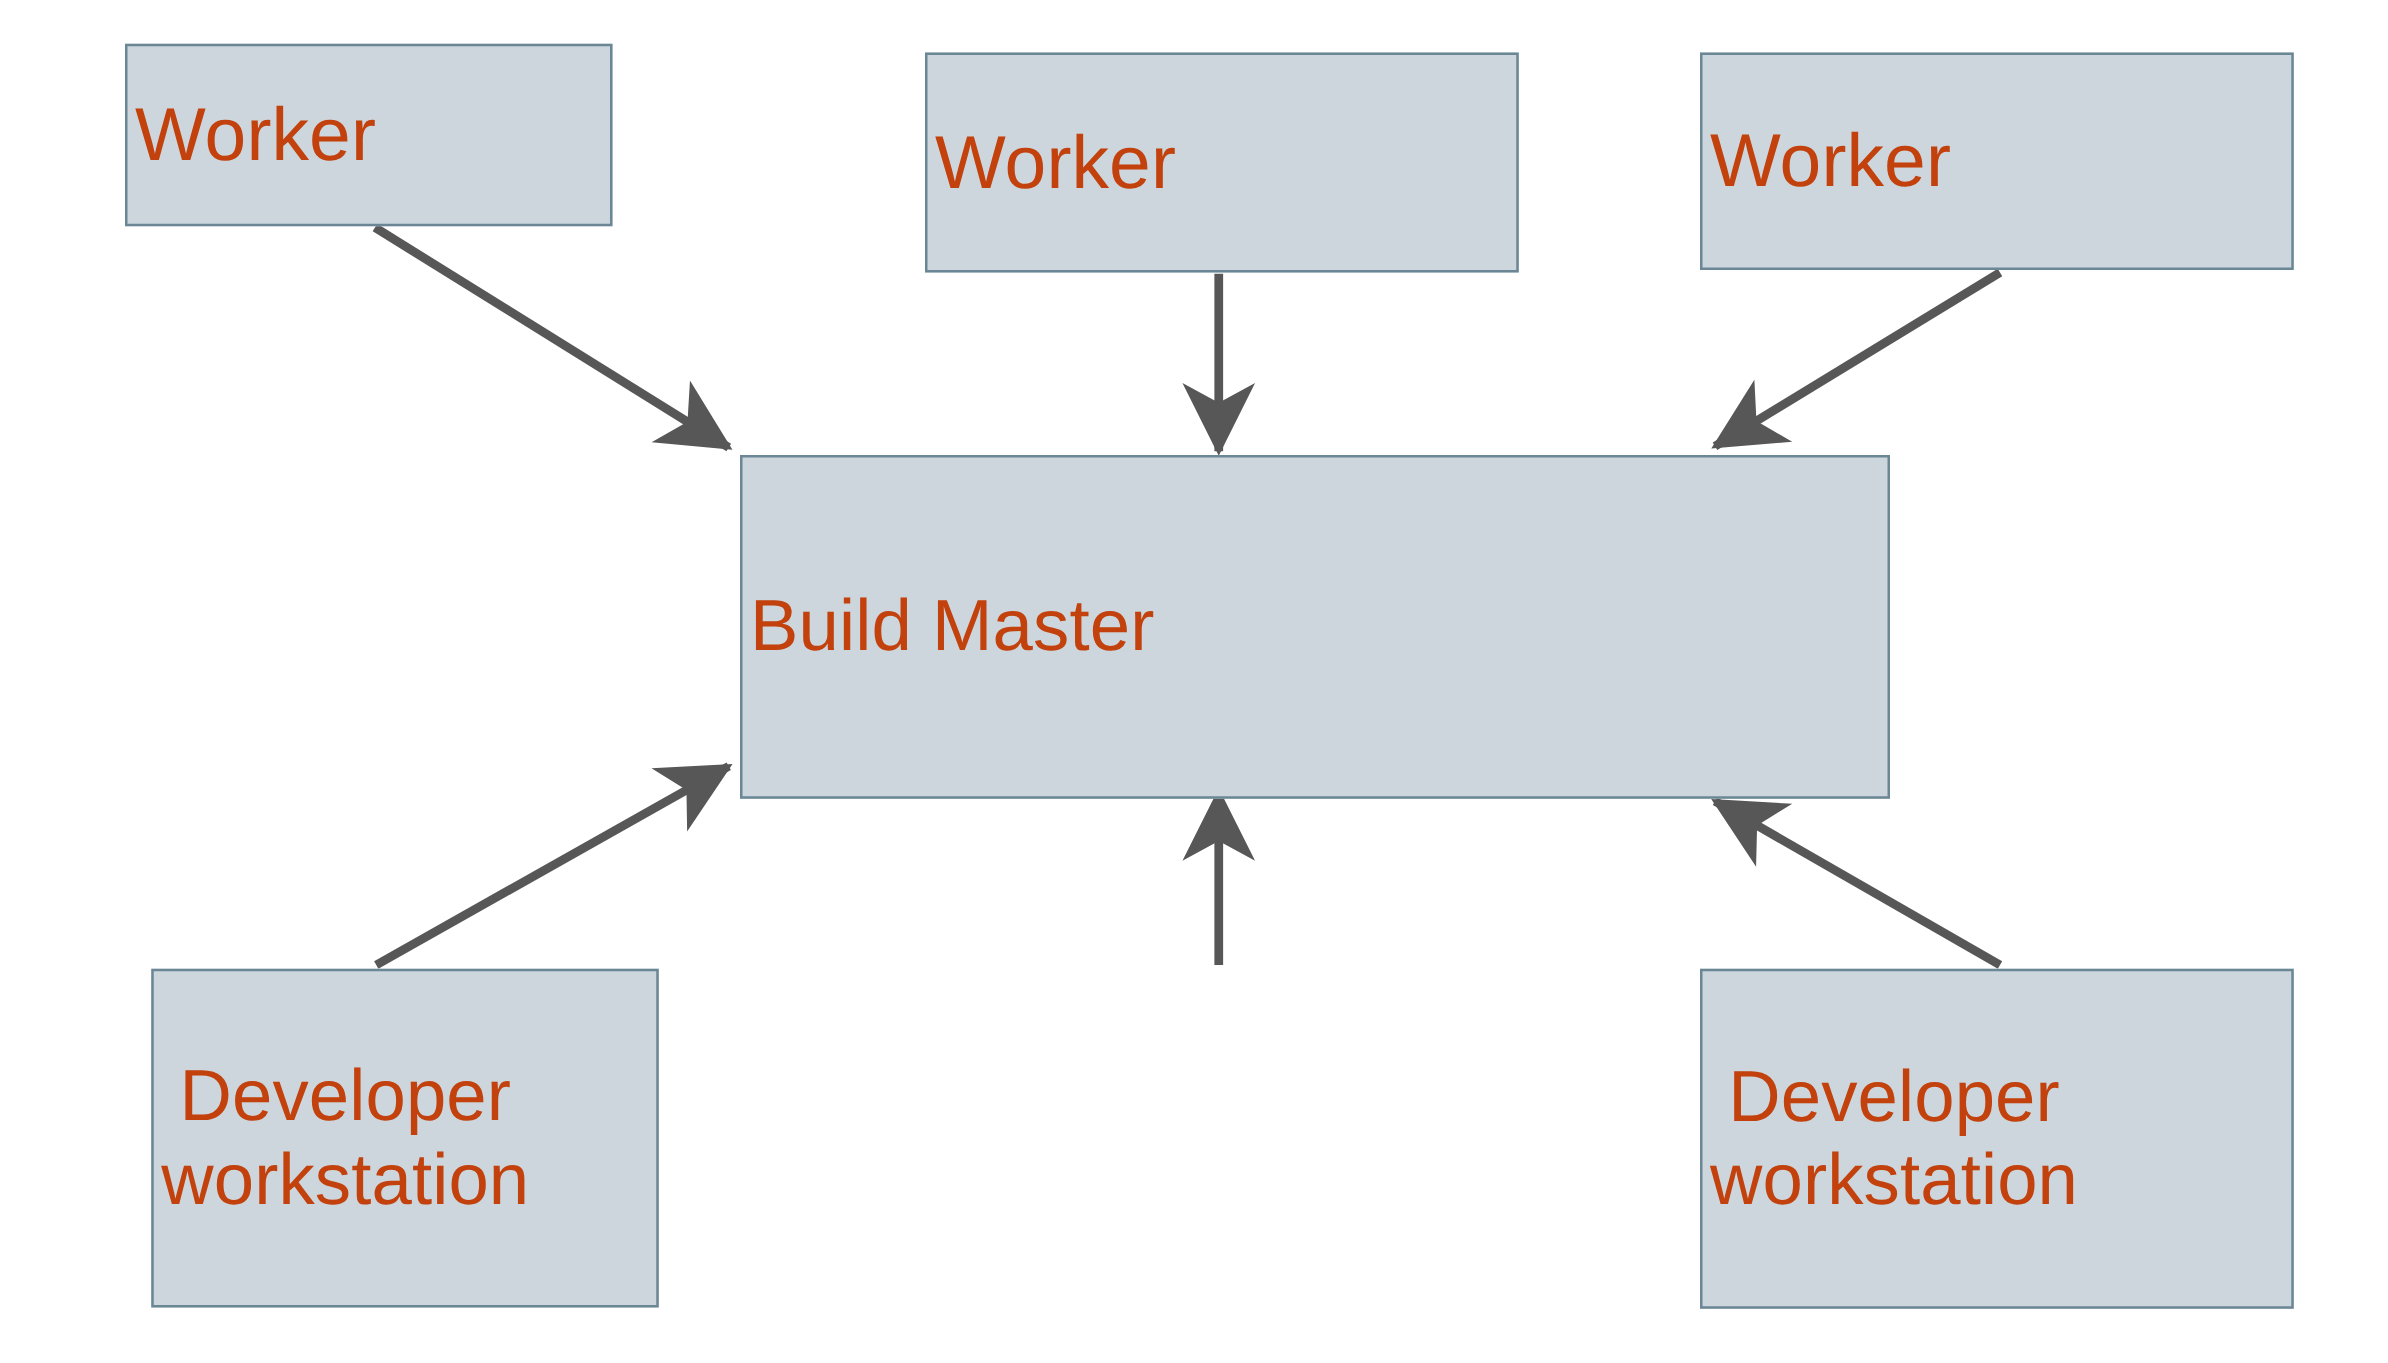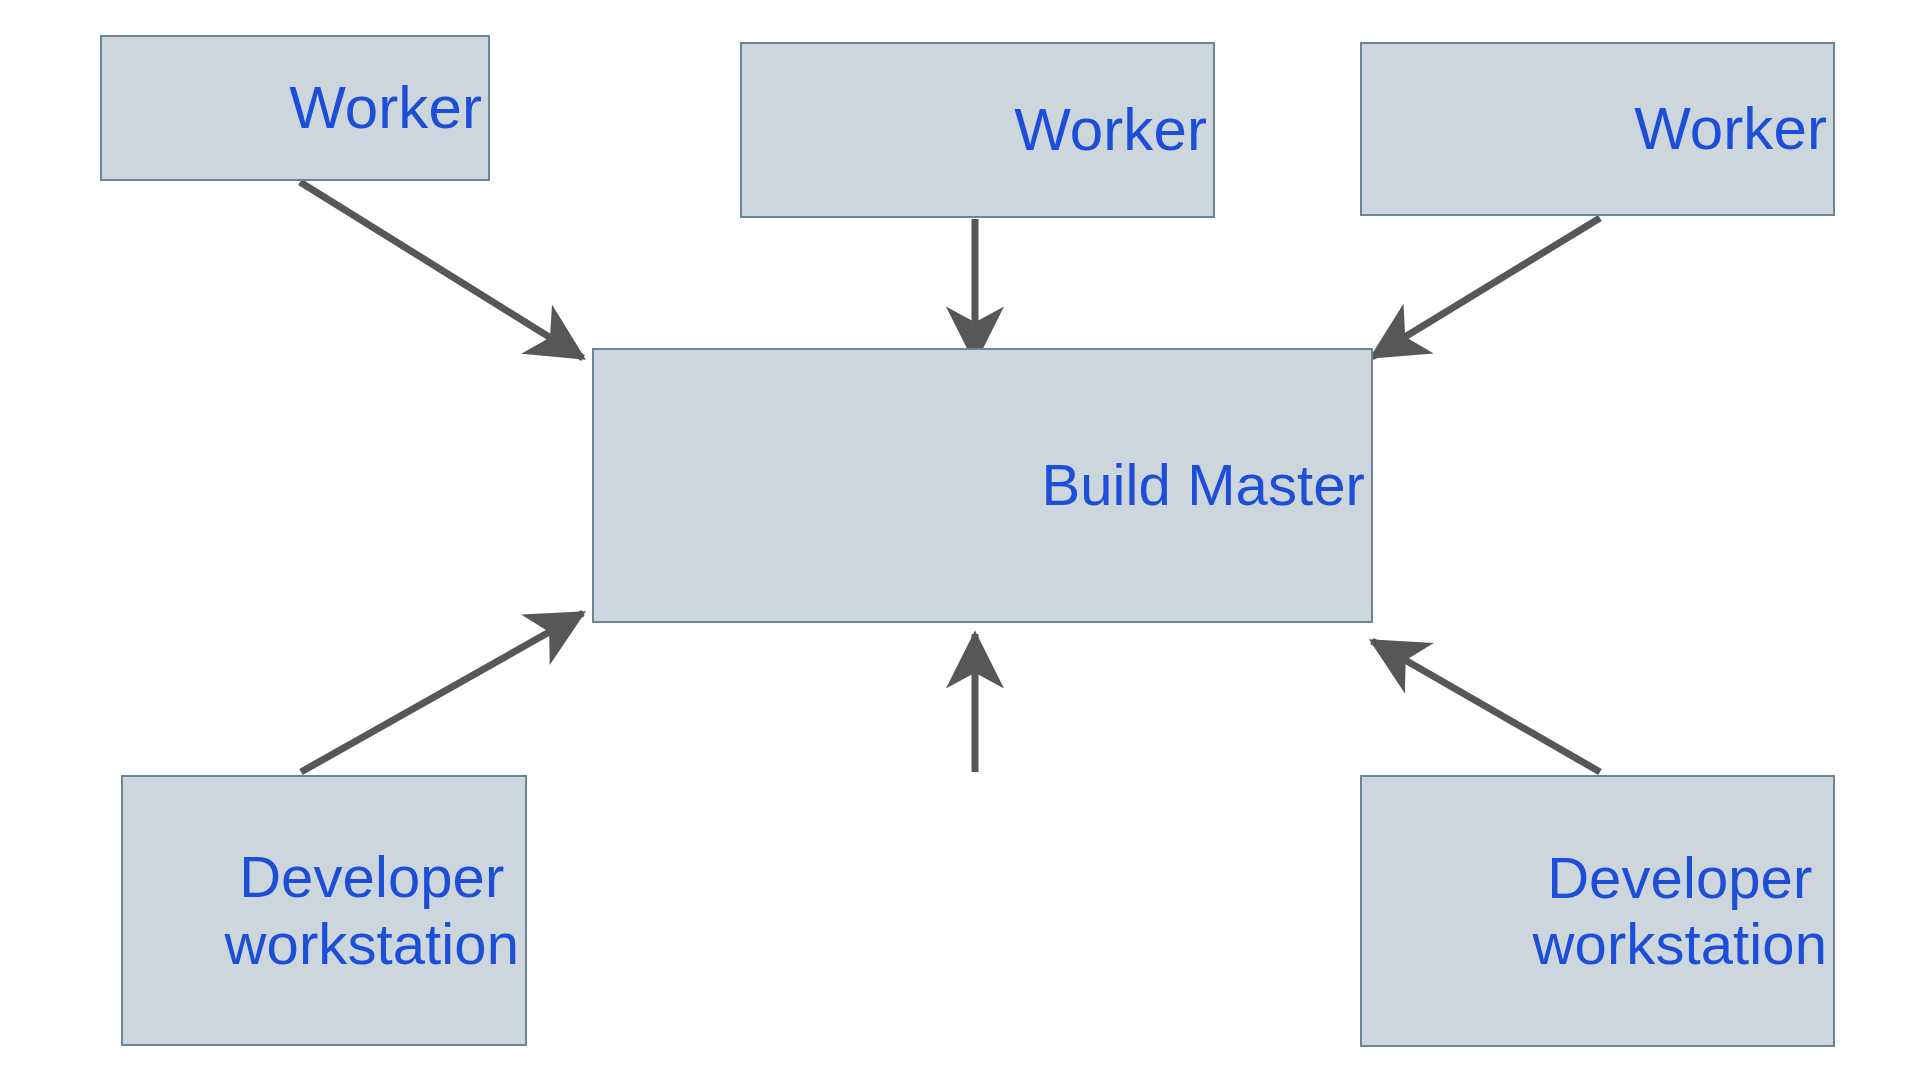--- a/index.html
+++ b/index.html
@@ -26,41 +26,41 @@
     height: 1090px;
     pointer-events: none;
   }
   .node {
     position: absolute;
     box-sizing: border-box;
     background: #ccd6dc;
     border: 2px solid #6b8796;
     display: flex;
     align-items: center;
-    justify-content: flex-end;
+    justify-content: flex-start;
     text-align: center;
-    color: #1d4ed8;
+    color: #c2410c;
     font-weight: 400;
     line-height: 1.14;
     letter-spacing: 0.1px;
     -webkit-font-smoothing: antialiased;
   }
   .node .label {
     display: block;
     white-space: pre-line;
     padding: 0 6px;
   }
 
   
   #node-worker-1 { left: 100px;  top: 35px;  width: 390px; height: 146px; font-size: 60px; }
   #node-worker-2 { left: 740px;  top: 42px;  width: 475px; height: 176px; font-size: 60px; }
   #node-worker-3 { left: 1360px; top: 42px;  width: 475px; height: 174px; font-size: 60px; }
 
   
-  #node-build-master { left: 592px; top: 348px; width: 781px; height: 275px; font-size: 58px; }
+  #node-build-master { left: 592px; top: 364px; width: 920px; height: 275px; font-size: 58px; }
 
   
   #node-dev-workstation-left  { left: 121px;  top: 775px; width: 406px; height: 271px; font-size: 58px; }
   #node-ci-server             { left: 740px;  top: 775px; width: 475px; height: 272px; font-size: 58px; }
   #node-dev-workstation-right { left: 1360px; top: 775px; width: 475px; height: 272px; font-size: 58px; }
 </style>
 </head>
 <body>
 
 <div id="canvas">

